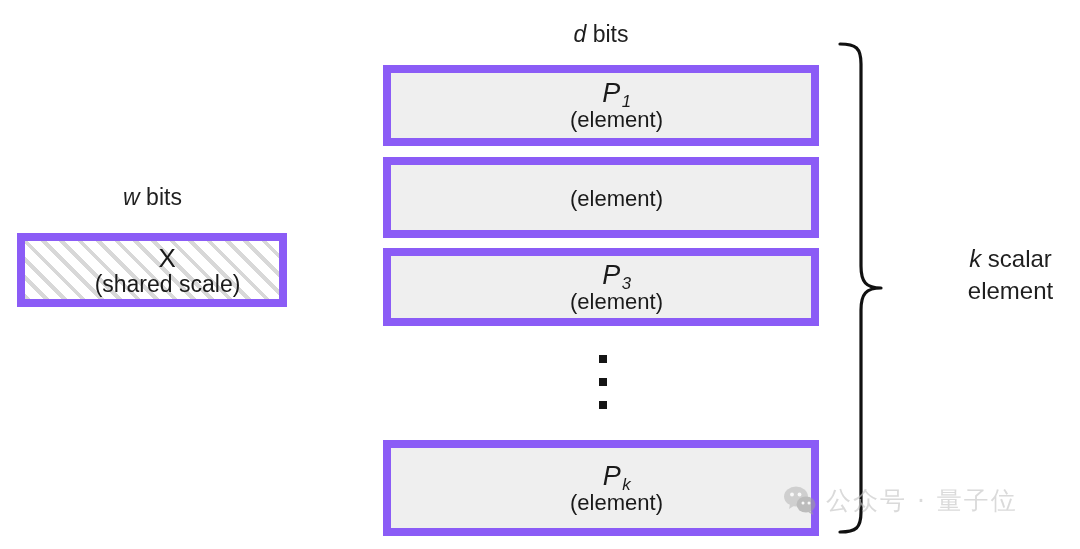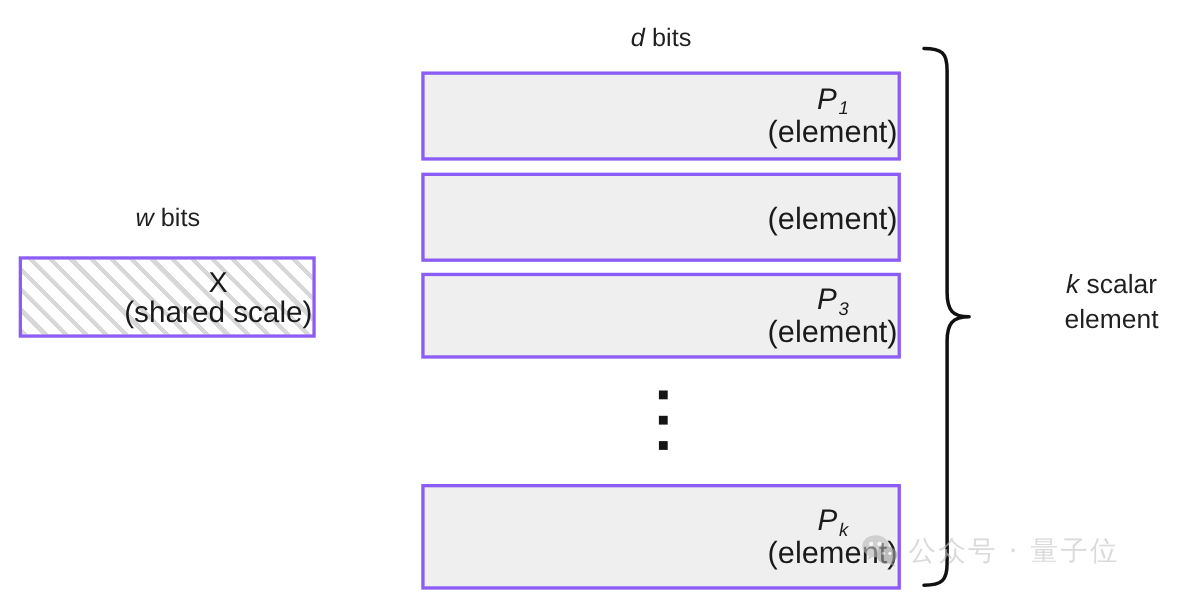--- a/index.html
+++ b/index.html
@@ -38,25 +38,25 @@
     left: 383px;
     top: 20px;
     width: 436px;
     text-align: center;
   }
 
   
   .box {
     position: absolute;
     box-sizing: border-box;
-    border: 3px solid #8b5cf6;
+    border: 8px solid #8b5cf6;
     background: #efefef;
     display: flex;
     flex-direction: column;
-    align-items: flex-end;
+    align-items: center;
     justify-content: center;
     padding-left: 31px;
   }
   .box-inner {
     text-align: center;
     line-height: 1.0;
   }
   .box-sym {
     font-size: 27px;
     font-style: italic;
@@ -65,21 +65,21 @@
   }
   .box-sym sub {
     font-size: 0.62em;
     font-style: italic;
     vertical-align: baseline;
     position: relative;
     top: 5px;
     left: 1px;
   }
   .box-sub {
-    font-size: 28px;
+    font-size: 22px;
     display: block;
     margin-top: 2px;
   }
 
   
   #x-box {
     left: 17px;
     top: 233px;
     width: 270px;
     height: 74px;
@@ -88,21 +88,21 @@
         45deg,
         #d8d8d8 0px,
         #d8d8d8 4px,
         #ffffff 4px,
         #ffffff 13px);
   }
   #x-box .box-sym {
     font-style: normal;
     font-size: 26px;
   }
-  #x-box .box-sub { font-size: 27px; }
+  #x-box .box-sub { font-size: 23px; }
 
   
   #p1-box { left: 383px; top: 65px;  width: 436px; height: 81px; }
   #p2-box { left: 383px; top: 157px; width: 436px; height: 81px; }
   #p3-box { left: 383px; top: 248px; width: 436px; height: 78px; }
   #pk-box { left: 383px; top: 440px; width: 436px; height: 96px; }
 
   
   #ellipsis {
     position: absolute;

